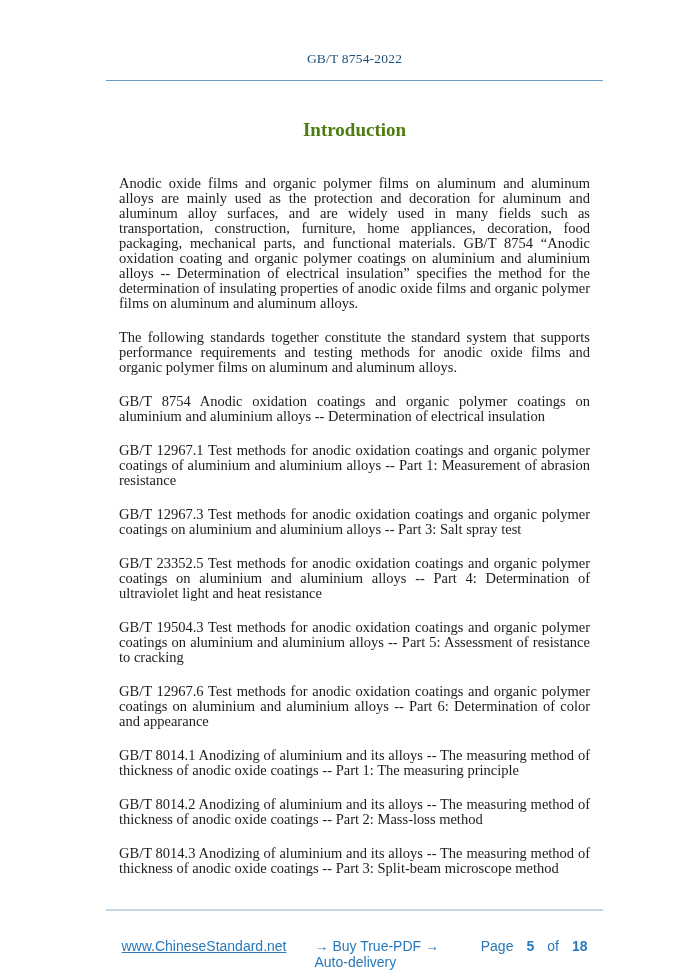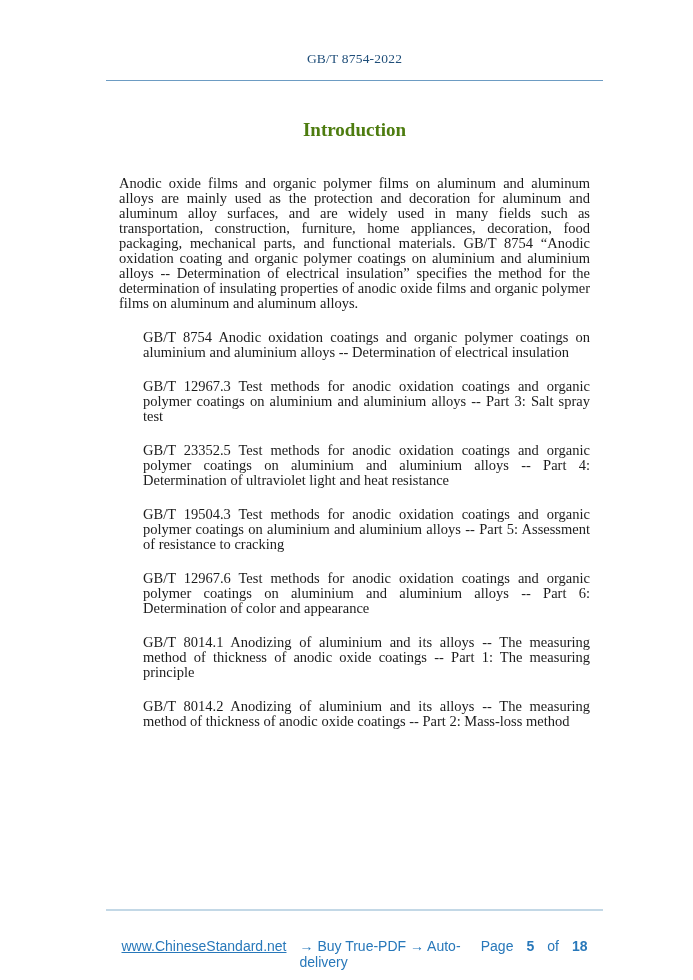--- a/index.html
+++ b/index.html
@@ -36,21 +36,21 @@
   }
   .content {
     width: 487px;
     margin: 23px auto 0 auto;
     font-size: 14.5px;
     line-height: 15px;
     color: #1b1b1b;
     text-align: justify;
   }
   .content p { margin-bottom: 11px; }
-  .content p.li { margin-left: 24px; margin-bottom: 11px; }
+  .content p.li { margin-bottom: 11px; }
   .footer {
     position: absolute;
     left: 0;
     top: 897px;
     width: 100%;
   }
   .footer-rule {
     width: 497px;
     margin: 0 auto;
     border-top: 2px solid #c3d8e6;
@@ -59,45 +59,48 @@
   .footer-row {
     width: 490px;
     margin: 7px auto 0 auto;
     display: flex;
     justify-content: space-between;
     align-items: baseline;
     font-family: "Liberation Sans", sans-serif;
     font-size: 14px;
     color: #2878ba;
   }
-  .footer-left { display: flex; align-items: baseline; gap: 5px; }
+  .footer-left { display: flex; align-items: baseline; gap: 20px; }
   .site-link { text-decoration: underline; cursor: pointer; color: #2878ba; }
   .page-indicator { display: flex; gap: 5px; align-items: flex-end; }
   .bold { font-weight: bold; }
 </style>
 </head>
 <body>
 
 <div class="page">
 
   <div class="header-title">GB/T 8754-2022</div>
   <div class="header-rule"></div>
 
   <h1 class="doc-title">Introduction</h1>
 
   <div class="content">
     <p>Anodic oxide films and organic polymer films on aluminum and aluminum alloys are mainly used as the protection and decoration for aluminum and aluminum alloy surfaces, and are widely used in many fields such as transportation, construction, furniture, home appliances, decoration, food packaging, mechanical parts, and functional materials. GB/T 8754 “Anodic oxidation coating and organic polymer coatings on aluminium and aluminium alloys -- Determination of electrical insulation” specifies the method for the determination of insulating properties of anodic oxide films and organic polymer films on aluminum and aluminum alloys.</p>
+    <p>The following standards together constitute the standard system that supports performance requirements and testing methods for anodic oxide films and organic polymer films on aluminum and aluminum alloys.</p>
 
     <p class="li">GB/T 8754 Anodic oxidation coatings and organic polymer coatings on aluminium and aluminium alloys -- Determination of electrical insulation</p>
+    <p class="li">GB/T 12967.1 Test methods for anodic oxidation coatings and organic polymer coatings of aluminium and aluminium alloys -- Part 1: Measurement of abrasion resistance</p>
     <p class="li">GB/T 12967.3 Test methods for anodic oxidation coatings and organic polymer coatings on aluminium and aluminium alloys -- Part 3: Salt spray test</p>
     <p class="li">GB/T 23352.5 Test methods for anodic oxidation coatings and organic polymer coatings on aluminium and aluminium alloys -- Part 4: Determination of ultraviolet light and heat resistance</p>
     <p class="li">GB/T 19504.3 Test methods for anodic oxidation coatings and organic polymer coatings on aluminium and aluminium alloys -- Part 5: Assessment of resistance to cracking</p>
     <p class="li">GB/T 12967.6 Test methods for anodic oxidation coatings and organic polymer coatings on aluminium and aluminium alloys -- Part 6: Determination of color and appearance</p>
     <p class="li">GB/T 8014.1 Anodizing of aluminium and its alloys -- The measuring method of thickness of anodic oxide coatings -- Part 1: The measuring principle</p>
     <p class="li">GB/T 8014.2 Anodizing of aluminium and its alloys -- The measuring method of thickness of anodic oxide coatings -- Part 2: Mass-loss method</p>
+    <p class="li">GB/T 8014.3 Anodizing of aluminium and its alloys -- The measuring method of thickness of anodic oxide coatings -- Part 3: Split-beam microscope method</p>
   </div>
 
   <div class="footer">
     <div class="footer-rule"></div>
     <div class="footer-row">
       <div class="footer-left">
         <span class="site-link">www.ChineseStandard.net</span>
         <span>→ Buy True-PDF → Auto-delivery</span>
       </div>
       <div class="page-indicator">

